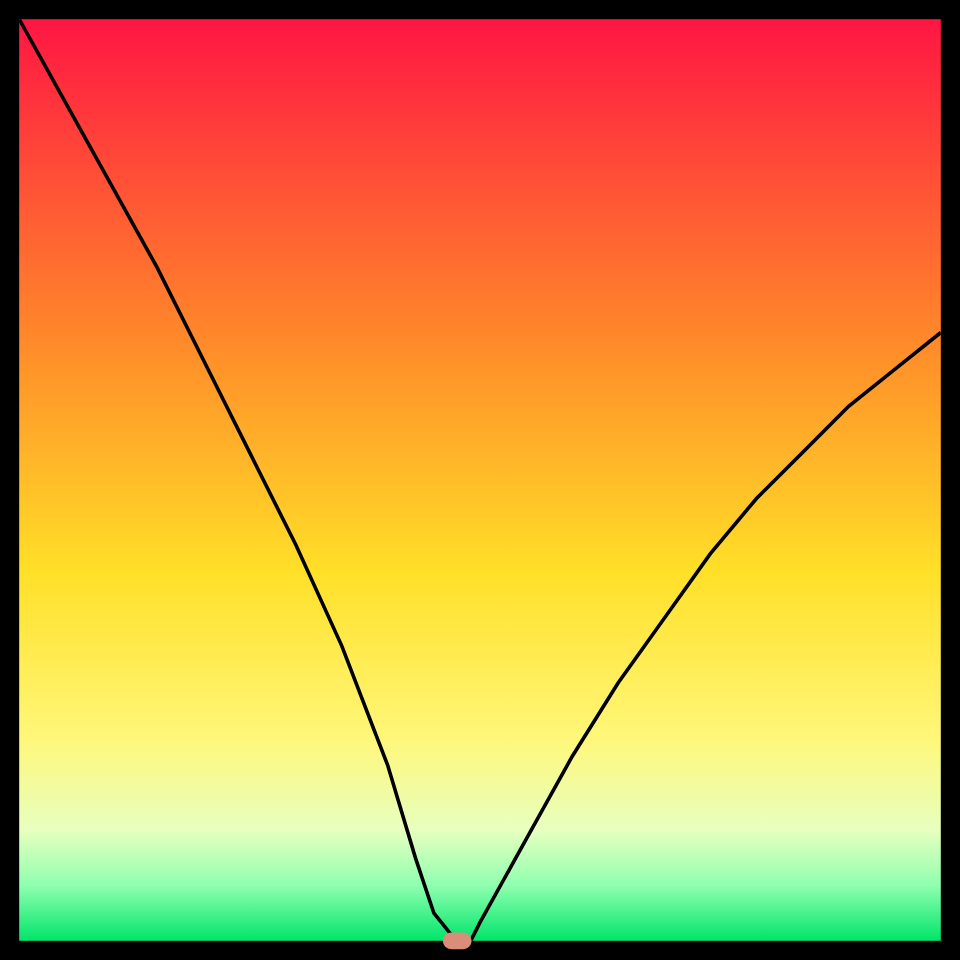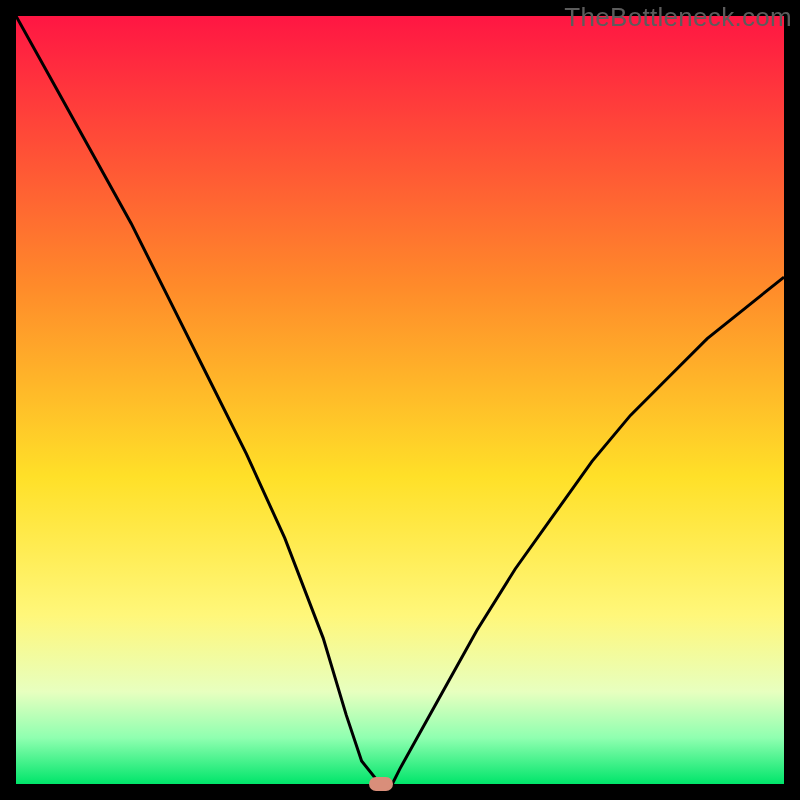--- a/index.html
+++ b/index.html
@@ -58,15 +58,14 @@
   <div class="plot-area" id="plot-area" style="background: linear-gradient(rgb(255, 22, 67) 0%, rgb(255, 138, 42) 35%, rgb(255, 224, 40) 60%, rgb(255, 247, 122) 78%, rgb(231, 255, 191) 88%, rgb(143, 255, 176) 94%, rgb(0, 229, 106) 100%);">
 
     <svg class="curve" viewBox="0 0 768 768" preserveAspectRatio="none">
       <path id="curve-path" d="M0.0 0.0 L38.4 69.1 L76.8 138.2 L115.2 207.4 L153.6 284.2 L192.0 361.0 L230.4 437.8 L268.8 522.2 L307.2 622.1 L330.2 698.9 L345.6 745.0 L361.0 764.2 L376.3 768.0 L384.0 752.6 L422.4 683.5 L460.8 614.4 L499.2 553.0 L537.6 499.2 L576.0 445.4 L614.4 399.4 L652.8 361.0 L691.2 322.6 L729.6 291.8 L768.0 261.1" fill="none" stroke-width="3" stroke="#000000"></path>
     </svg>
 
     <div class="marker" id="min-marker" style="background: rgb(217, 142, 122); left: 364.8px; top: 768px;"></div>
 
   </div>
 
-  <div class="watermark">TheBottleneck.com</div>
 
 </div>
 
 </body></html>

